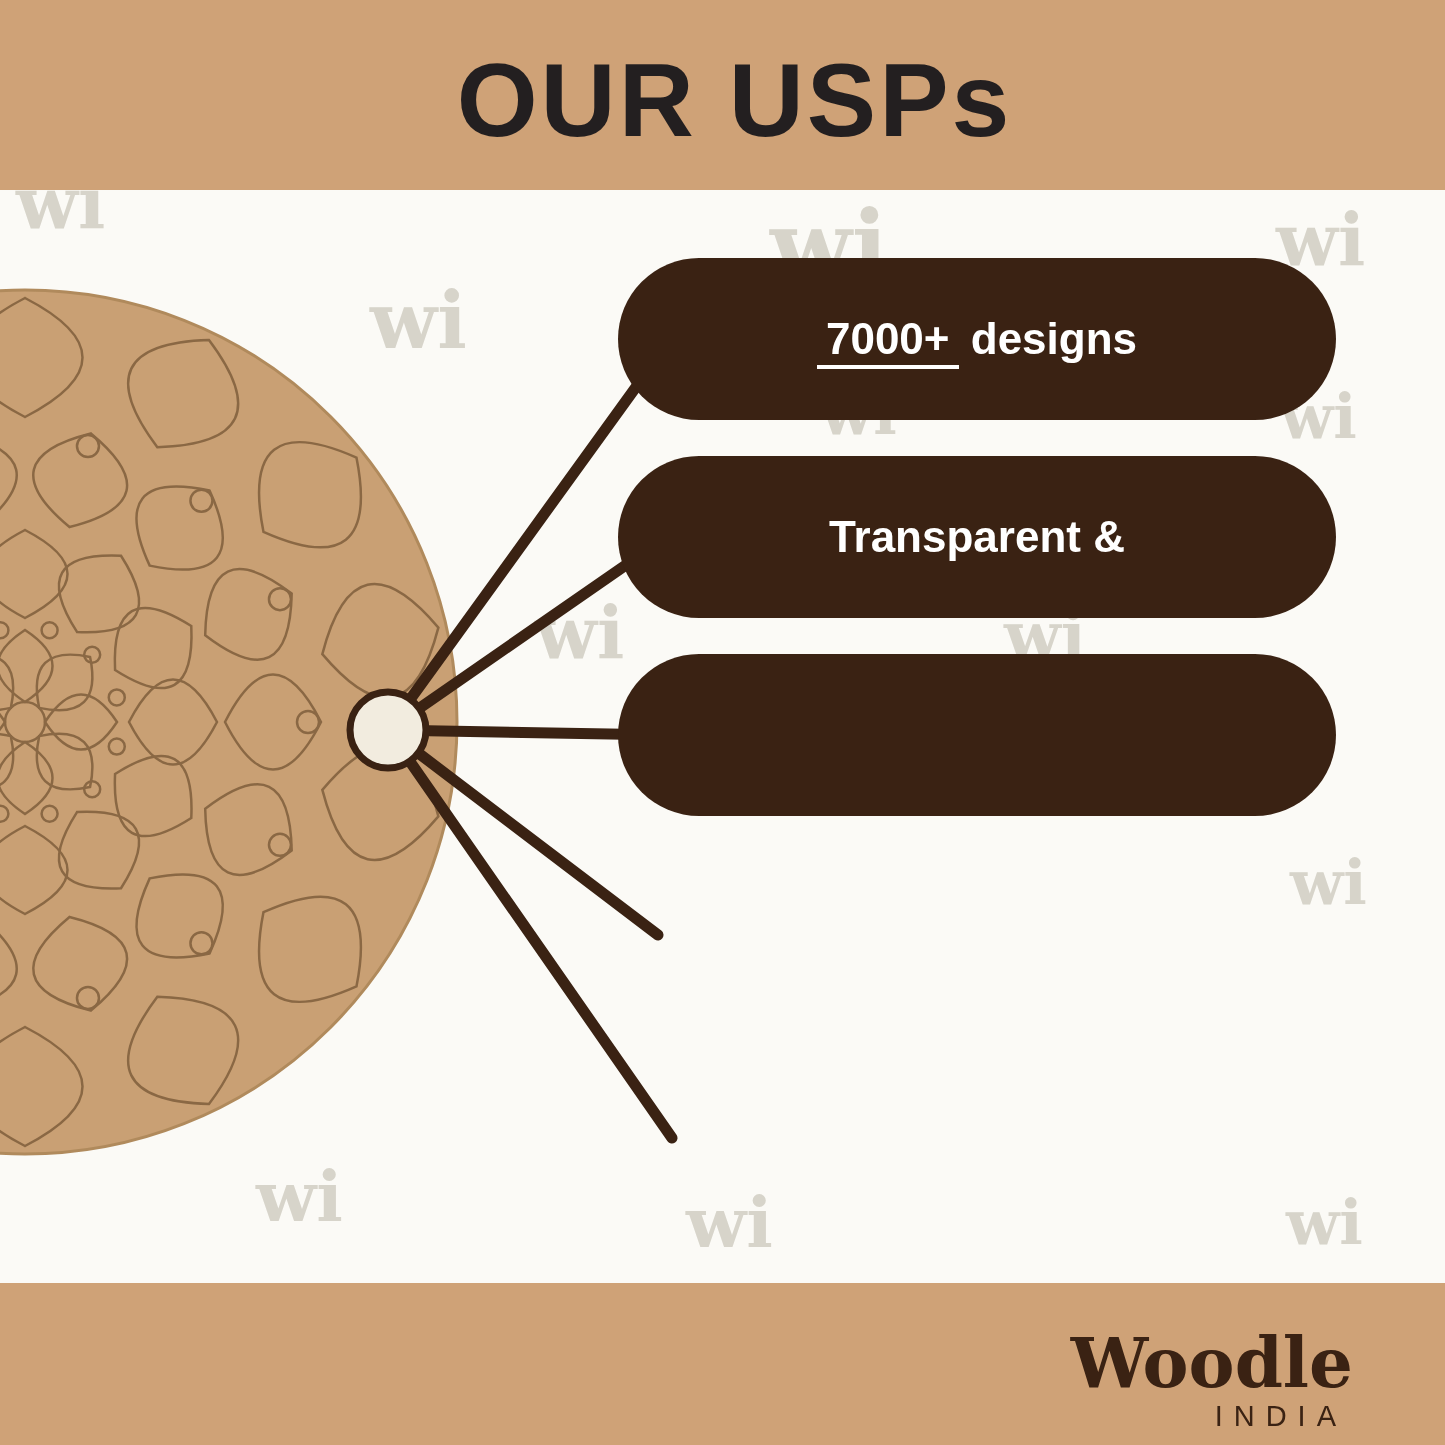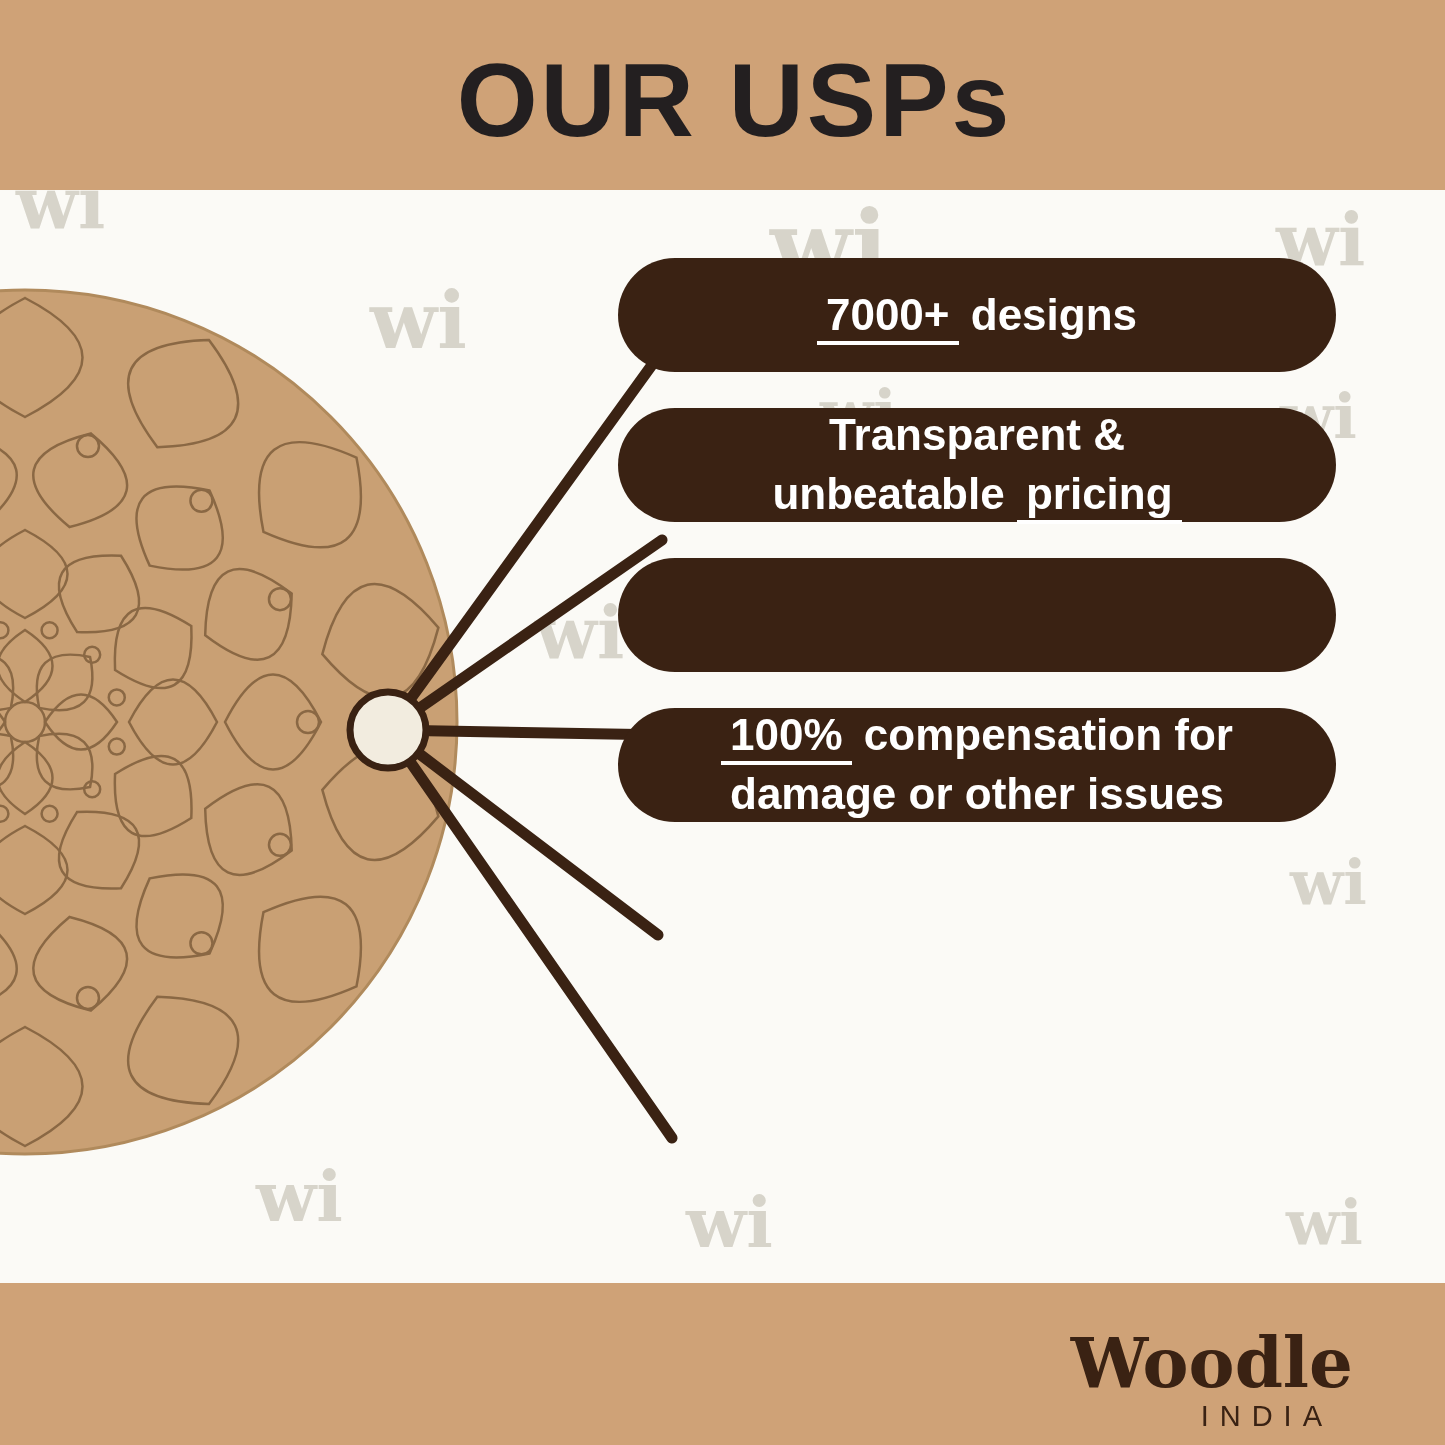--- a/index.html
+++ b/index.html
@@ -20,41 +20,41 @@
     font-size:104px;font-weight:700;color:var(--title);
     letter-spacing:3px;padding-top:10px;
   }
   .band.footer{bottom:0;height:162px;}
   .brand-block{position:absolute;right:92px;bottom:12px;text-align:right;color:var(--brand);z-index:4;}
   .brand-name{
     font-family:"DejaVu Serif", serif;font-weight:700;
     font-size:69px;line-height:1.02;
   }
   .brand-country{
-    font-size:29px;letter-spacing:11px;margin-top:2px;margin-right:20px;font-weight:400;
+    font-size:29px;letter-spacing:11px;margin-top:2px;margin-right:6px;font-weight:400;
   }
   
   .wm-layer{position:absolute;inset:0;z-index:0;}
   .wm{
     position:absolute;font-family:"DejaVu Serif", serif;font-weight:700;
     color:var(--watermark);line-height:1;user-select:none;margin-left:8px;
   }
   
   svg.canvas{position:absolute;inset:0;z-index:1;}
   .mdf-base{fill:var(--mdf);stroke:var(--mdf-edge);stroke-width:3;}
   .engrave{fill:none;stroke:var(--mdf-line);stroke-width:2.5;}
   .connector{stroke:var(--pill);stroke-width:11;stroke-linecap:round;}
   .hub{fill:var(--hub-fill);stroke:var(--pill);stroke-width:7;}
   
   .usp-list{
     position:absolute;left:618px;top:258px;width:718px;
     display:flex;flex-direction:column;gap:36px;z-index:2;
   }
   .pill{
-    height:114px;background:var(--pill);border-radius:84px;
+    height:162px;background:var(--pill);border-radius:84px;
     color:var(--pill-text);display:flex;flex-direction:column;
     align-items:center;justify-content:center;
     font-weight:700;font-size:44px;line-height:1.34;text-align:center;
   }
   .pill .line{white-space:nowrap;}
   .pill .u{border-bottom:4px solid var(--pill-text);padding:0 9px 2px;}
 </style>
 </head>
 <body>
 
@@ -161,27 +161,22 @@
   </g>
   <circle class="hub" cx="388" cy="730" r="38"></circle>
 </svg>
 
 <div class="usp-list">
     <div class="pill">
       <div class="line"><span class="u">7000+</span><span> designs</span></div>
     </div>
     <div class="pill">
       <div class="line"><span>Transparent &amp;</span></div>
-      <div class="line"><span>unbeatable </span><span class="u">pricing</span></div>
     </div>
     <div class="pill">
-    </div>
-    <div class="pill">
-      <div class="line"><span class="u">100%</span><span> compensation for</span></div>
-      <div class="line"><span>damage or other issues</span></div>
     </div>
   </div>
 
 <div class="band header">
   <div class="title">OUR USPs</div>
 </div>
 
 <div class="band footer"></div>
 <div class="brand-block">
   <div class="brand-name">Woodle</div>

